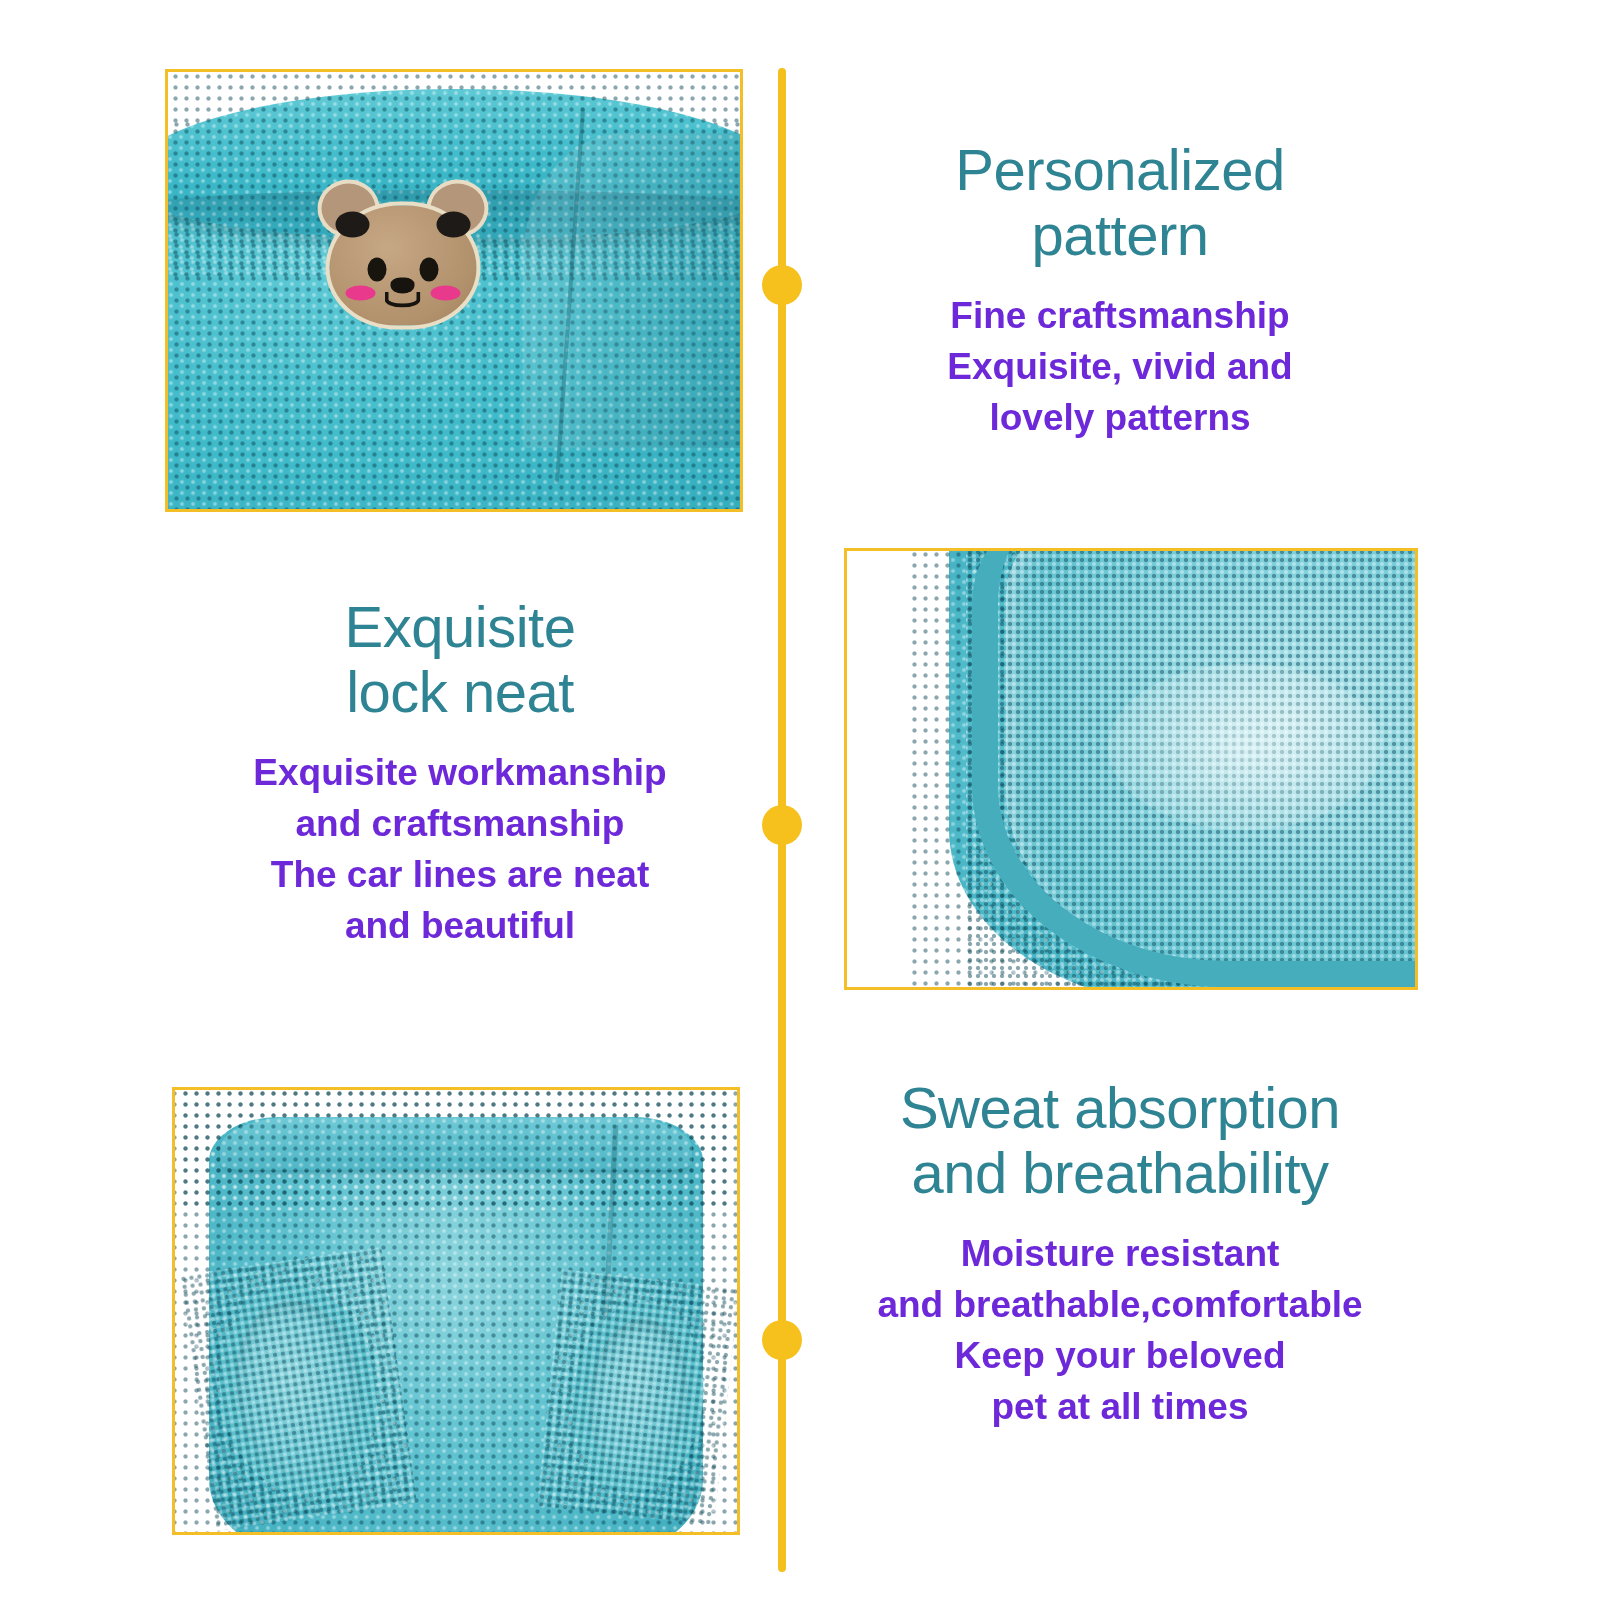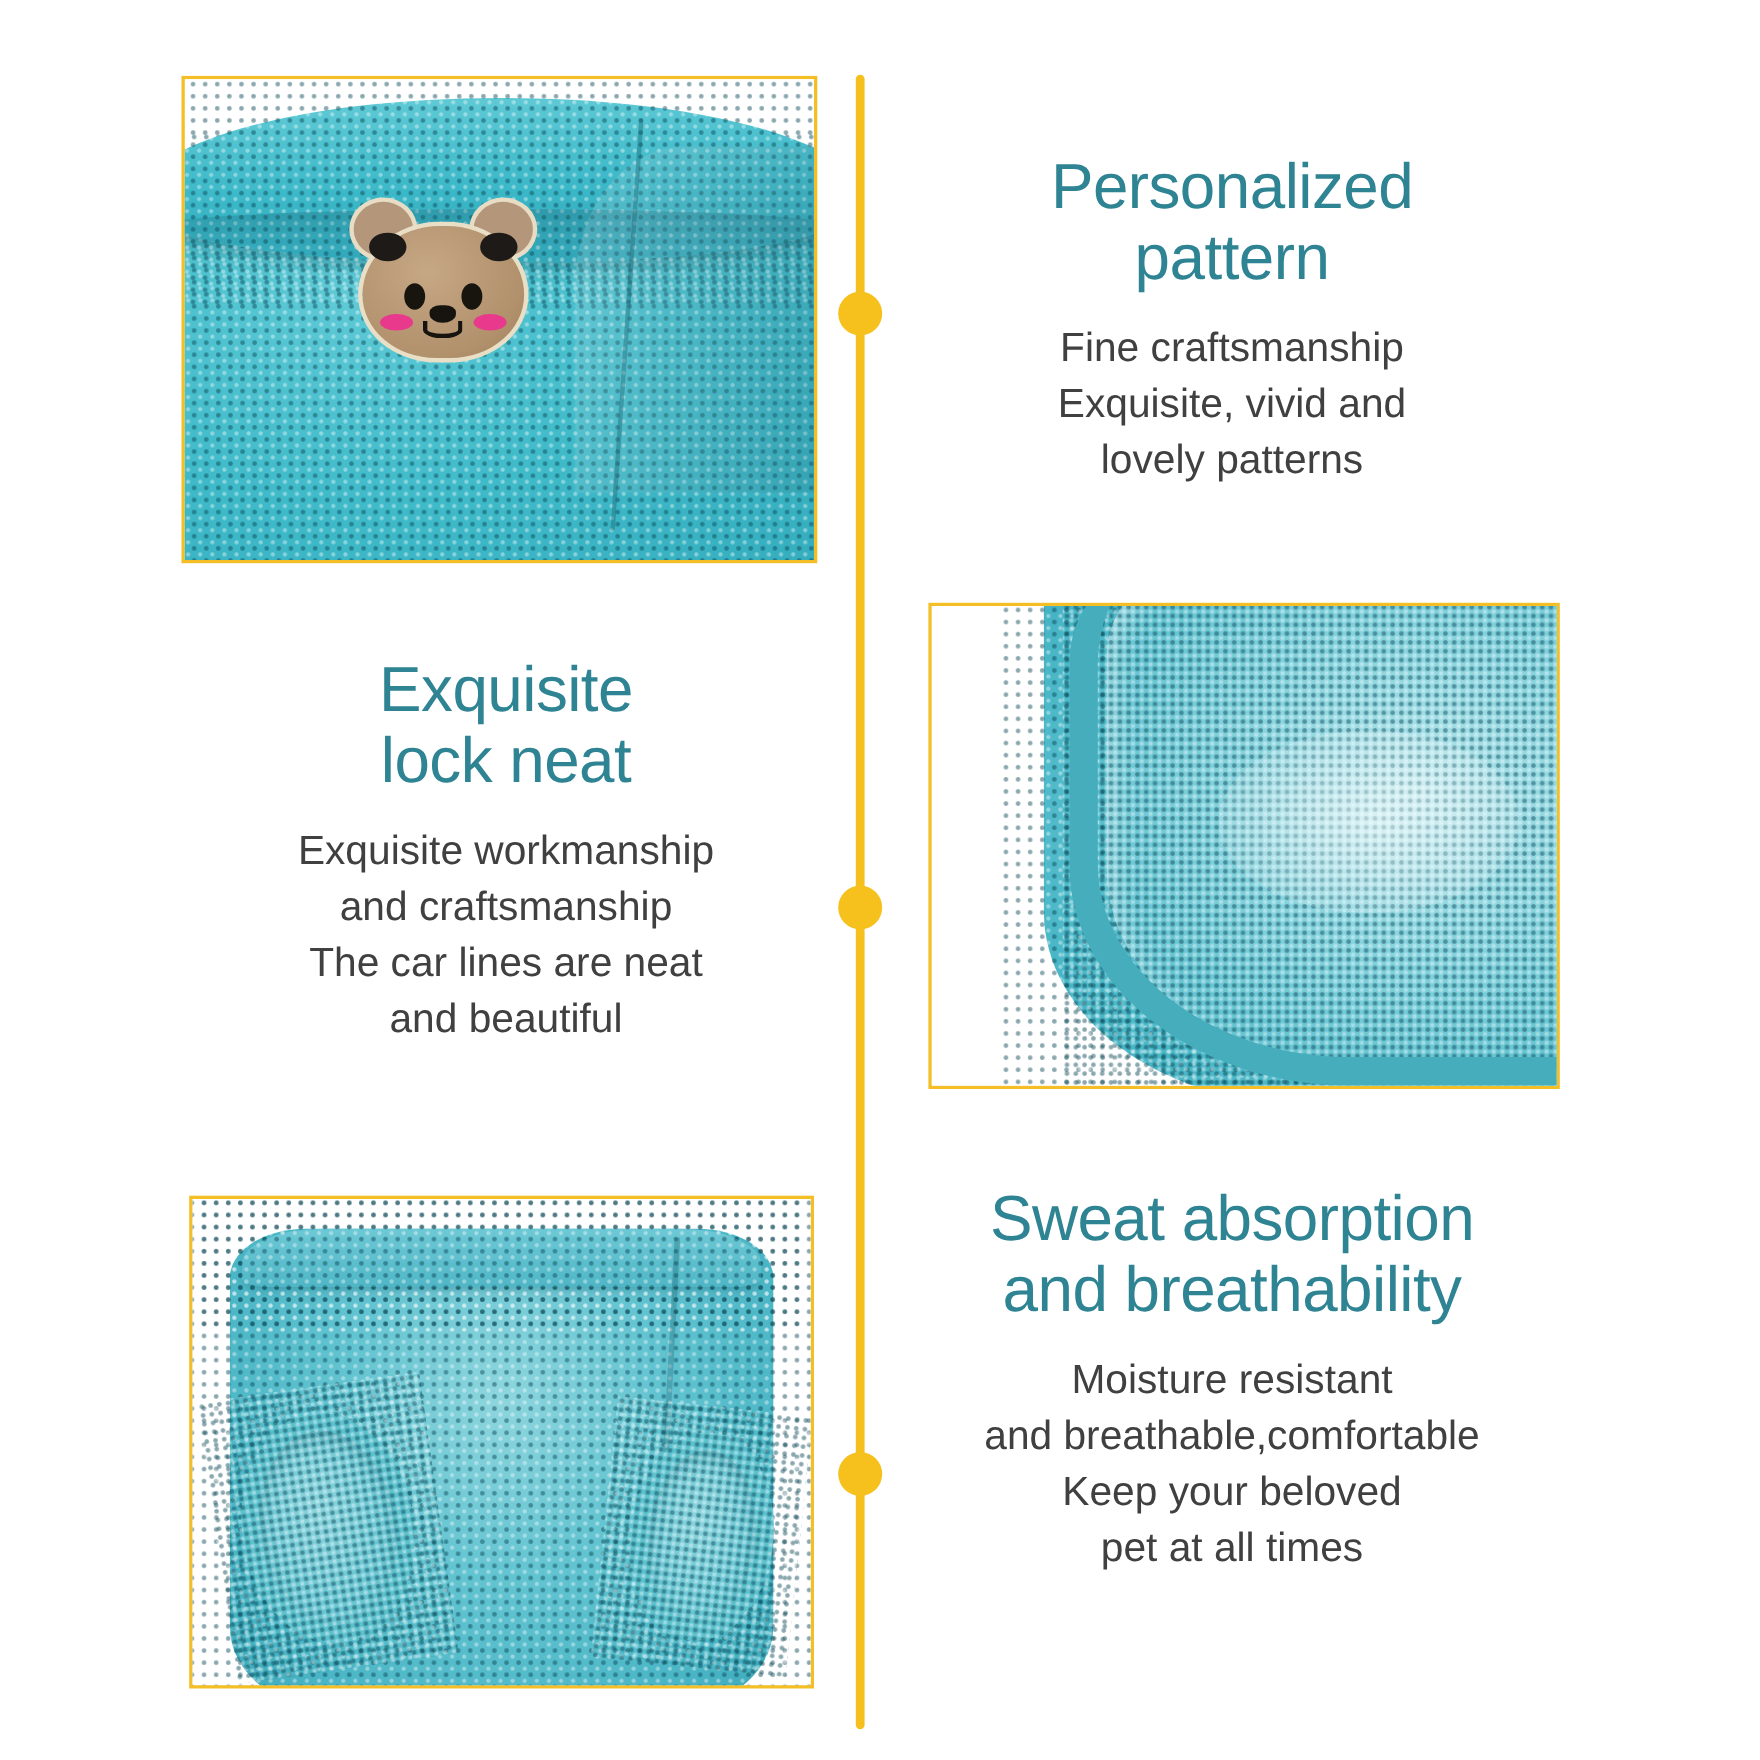--- a/index.html
+++ b/index.html
@@ -273,24 +273,24 @@
   .block-title {
     color: #2F8494;
     font-size: 58px;
     line-height: 1.12;
     font-weight: 400;
     letter-spacing: -0.5px;
     margin: 0 0 22px 0;
     white-space: pre-line;
   }
   .block-body {
-    color: #404040;
+    color: #6d28d9;
     font-size: 37px;
     line-height: 1.38;
-    font-weight: 400;
+    font-weight: 700;
     margin: 0;
     white-space: pre-line;
   }
 
   .tb-pattern      { left: 820px; top: 102px;  width: 600px; margin-top: 36px; }
   .tb-lockedge     { left: 148px; top: 595px;  width: 624px; }
   .tb-breathability{ left: 812px; top: 1076px; width: 616px; }
 </style>
 </head>
 <body>

